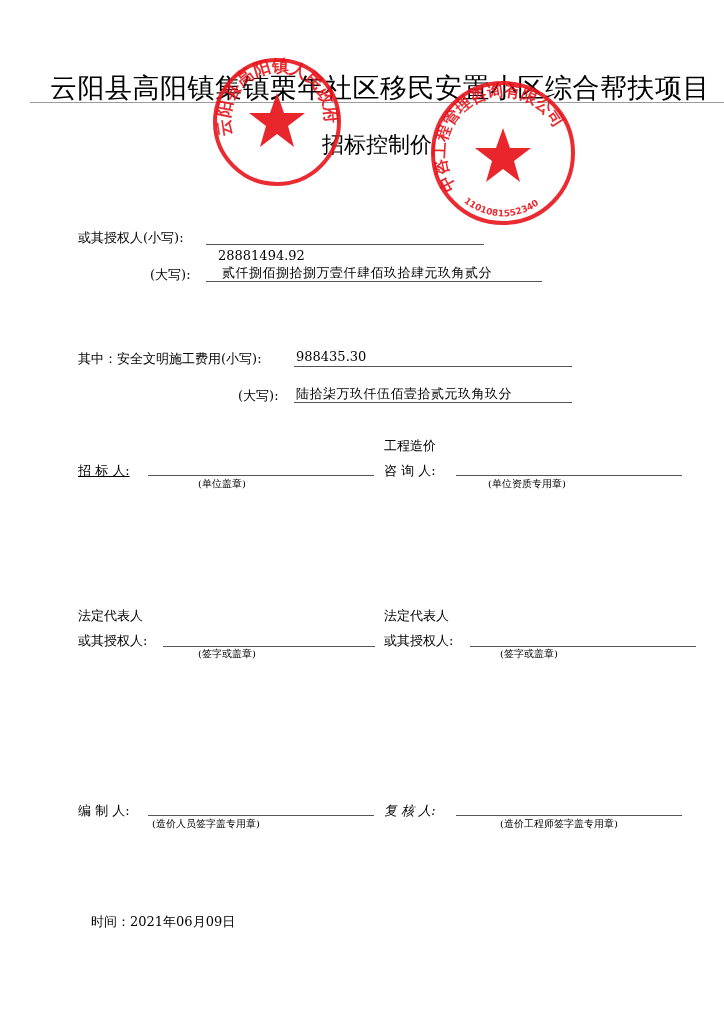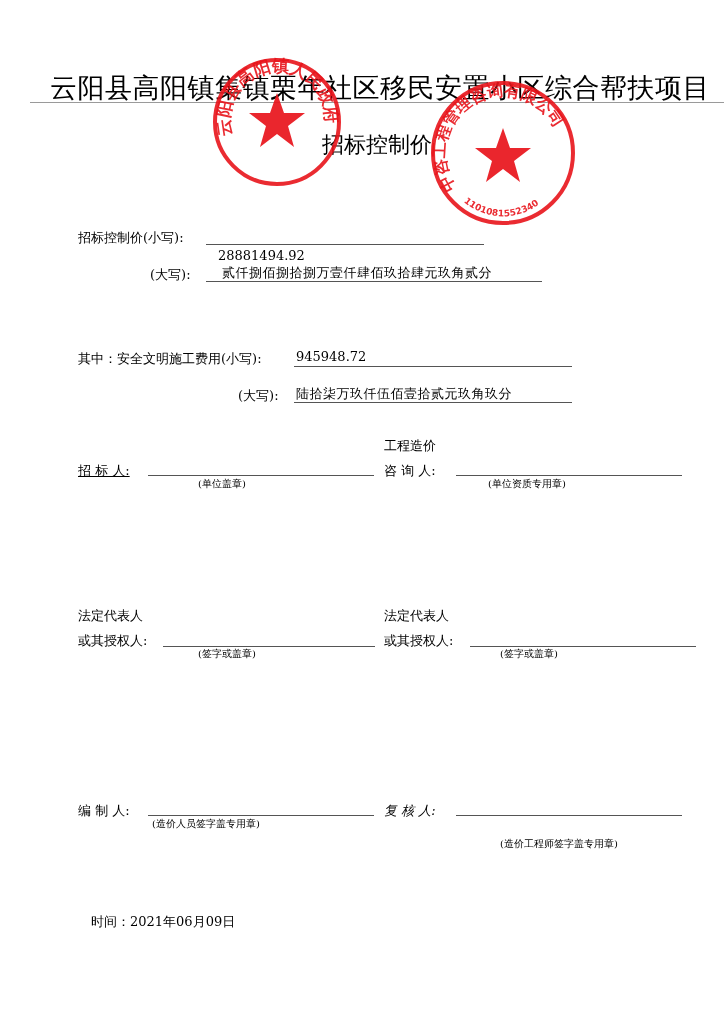--- a/index.html
+++ b/index.html
@@ -45,30 +45,30 @@
     <text font-size="16" fill="#e8141b" font-family="DejaVu Sans, sans-serif" font-weight="bold" opacity="0.9">
       <textPath href="#arcR" startOffset="0">中咨工程管理咨询有限公司</textPath>
     </text>
     <text font-size="9" fill="#e8141b" font-family="DejaVu Sans, sans-serif" font-weight="bold" opacity="0.9">
       <textPath href="#arcRb" startOffset="8">1101081552340</textPath>
     </text>
     <polygon points="75,50 82,70 103,70 86,83 92,104 75,91 58,104 64,83 47,70 68,70" fill="#e8141b" opacity="0.92"></polygon>
   </svg>
 </div>
 
-<div class="abs lbl" style="left:78px; top:229px;">招标控制价(小写):</div>
+<div class="abs lbl" style="left:78px; top:229px;">或其授权人(小写):</div>
 <div class="abs val" style="left:218px; top:227px;margin-top:20px;">28881494.92</div>
 <div class="abs line" style="left:206px; top:244px; width:278px;"></div>
 
 <div class="abs lbl" style="left:150px; top:266px;">(大写):</div>
 <div class="abs val" style="left:222px; top:264px; letter-spacing:0.5px;">贰仟捌佰捌拾捌万壹仟肆佰玖拾肆元玖角贰分</div>
 <div class="abs line" style="left:206px; top:281px; width:336px;"></div>
 
 <div class="abs lbl" style="left:78px; top:350px;">其中：安全文明施工费用(小写):</div>
-<div class="abs val" style="left:296px; top:348px;">945948.72</div>
+<div class="abs val" style="left:296px; top:348px;">988435.30</div>
 <div class="abs line" style="left:294px; top:366px; width:278px;"></div>
 
 <div class="abs lbl" style="left:238px; top:387px;">(大写):</div>
 <div class="abs val" style="left:296px; top:385px; letter-spacing:0.5px;">陆拾柒万玖仟伍佰壹拾贰元玖角玖分</div>
 <div class="abs line" style="left:294px; top:402px; width:278px;"></div>
 
 <div class="abs lbl" style="left:78px; top:462px;text-decoration:underline;">招 标 人:</div>
 <div class="abs line" style="left:148px; top:475px; width:226px;"></div>
 <div class="abs note" style="left:198px; top:477px;">(单位盖章)</div>
 
@@ -86,15 +86,15 @@
 <div class="abs lbl" style="left:384px; top:632px;">或其授权人:</div>
 <div class="abs line" style="left:470px; top:646px; width:226px;"></div>
 <div class="abs note" style="left:500px; top:647px;">(签字或盖章)</div>
 
 <div class="abs lbl" style="left:78px; top:802px;">编 制 人:</div>
 <div class="abs line" style="left:148px; top:815px; width:226px;"></div>
 <div class="abs note" style="left:152px; top:817px;">(造价人员签字盖专用章)</div>
 
 <div class="abs lbl" style="left:384px; top:802px;font-style:italic;">复 核 人:</div>
 <div class="abs line" style="left:456px; top:815px; width:226px;"></div>
-<div class="abs note" style="left:500px; top:817px;margin-top:20px;">(造价工程师签字盖专用章)</div>
+<div class="abs note" style="left:500px; top:817px;">(造价工程师签字盖专用章)</div>
 
 <div class="abs lbl" style="left:80px; top:913px;margin-left:11px;">时间：2021年06月09日</div>
 
 </body></html>

